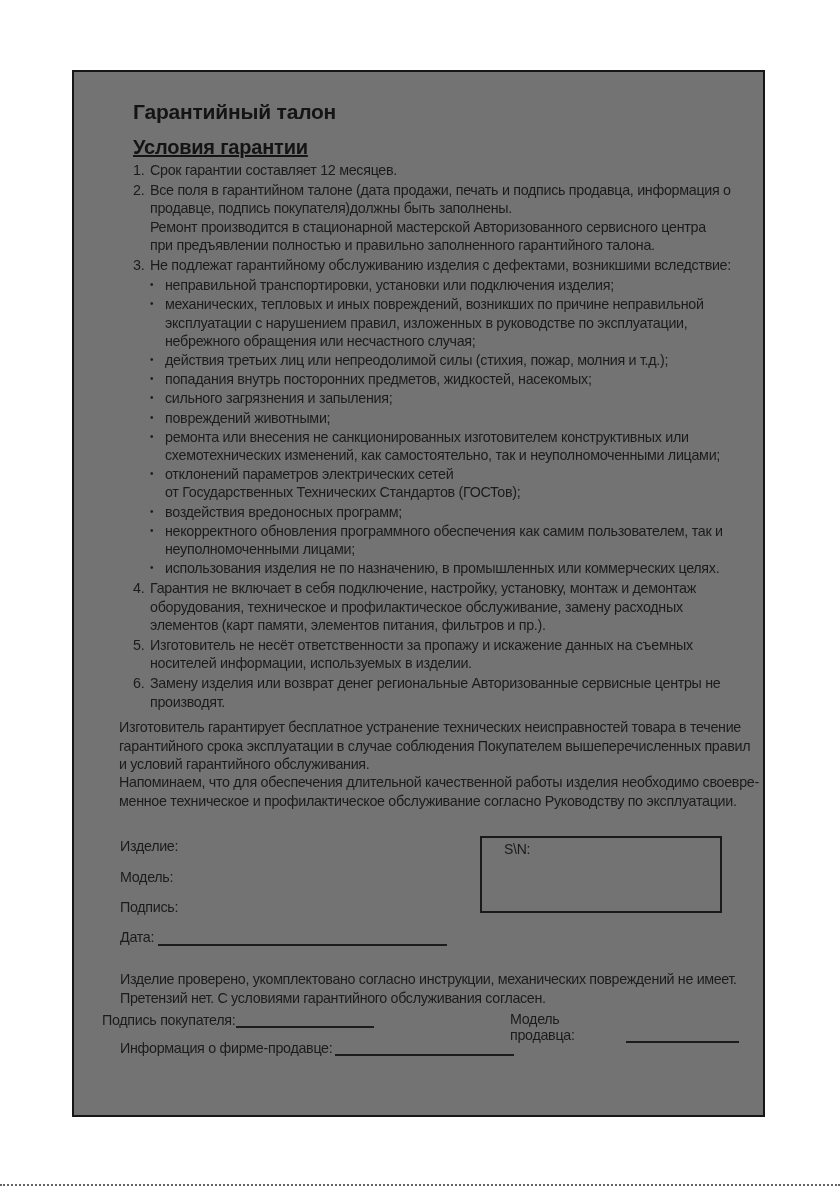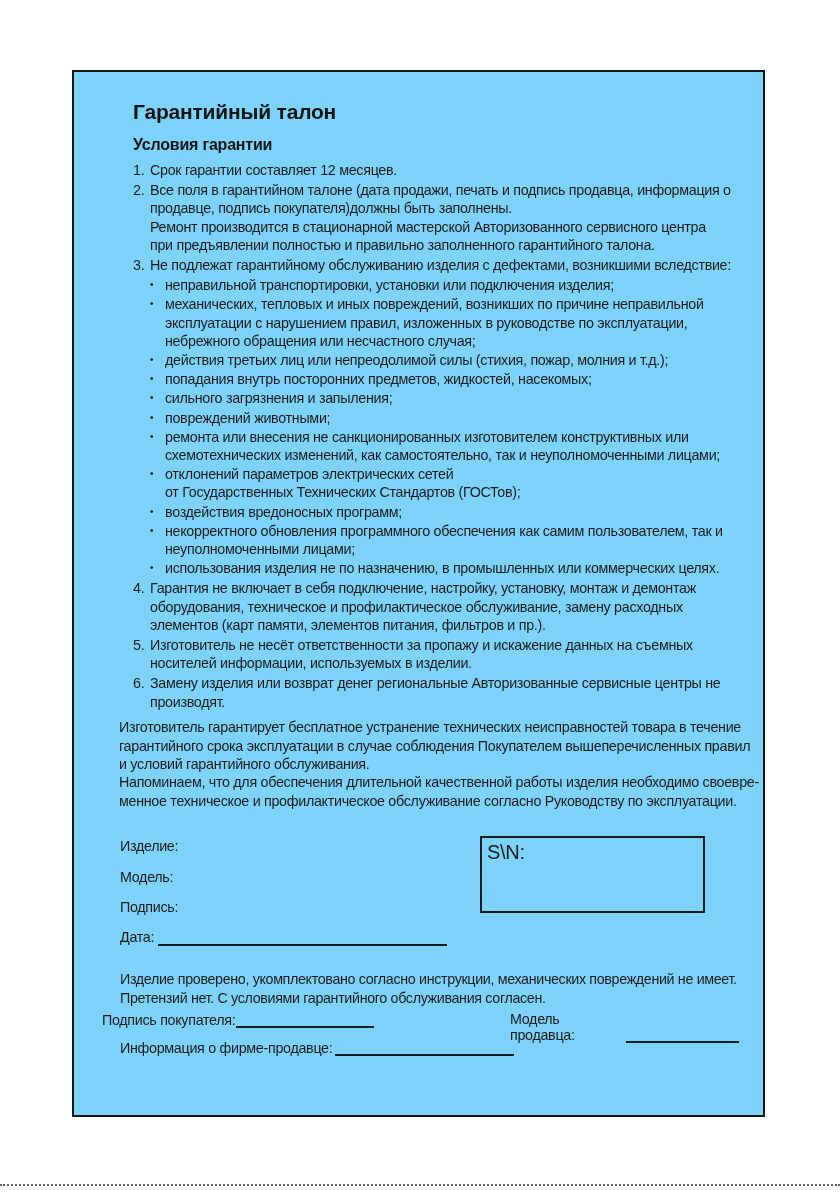--- a/index.html
+++ b/index.html
@@ -5,29 +5,29 @@
   html,body{margin:0;padding:0;background:#ffffff;}
   body{
     width:840px;height:1192px;
     font-family:"Liberation Sans","DejaVu Sans",sans-serif;
     color:#1b1b1b;
     -webkit-font-smoothing:antialiased;
   }
   .page{position:relative;width:840px;height:1192px;background:#fff;overflow:hidden;}
   .frame{
     position:absolute;left:72px;top:70px;width:689px;height:1043px;
-    border:2px solid #161616;background:#7dd3fc;
+    border:2px solid #161616;background:#737373;
   }
   .title{
     position:absolute;left:59px;top:28px;
     font-size:21px;font-weight:bold;letter-spacing:-0.2px;color:#141414;
   }
   .section-title{
     position:absolute;left:59px;top:64px;
-    font-size:16px;font-weight:bold;letter-spacing:-0.2px;color:#141414;
+    font-size:20px;font-weight:bold;letter-spacing:-0.2px;color:#141414;text-decoration:underline;
   }
   .cond-list{
     position:absolute;left:59px;top:89px;width:606px;
     font-size:14.3px;line-height:18.2px;letter-spacing:-0.3px;
   }
   .item{display:flex;margin-bottom:2px;}
   .item .num{flex:0 0 17px;}
   .item .itext{flex:1;white-space:pre-line;}
   .bullets{padding-left:17px;margin:1px 0 2px 0;}
   .bullet{display:flex;margin-bottom:1px;}
@@ -49,22 +49,22 @@
   .row-version{top:827px;}
   .row-date{top:857px;}
   .fill-line{
     display:inline-block;height:15px;
     border-bottom:2px solid #1c1c1c;margin-left:4px;
   }
   .date-line{width:289px;}
   .sn-box{
     position:absolute;left:406px;top:764px;width:216px;height:70px;
     border:2px solid #1a1a1a;
-    font-size:20px;letter-spacing:-0.3px;
-    padding:3px 0 0 5px;box-sizing:content-box;
+    font-size:14px;letter-spacing:-0.3px;
+    padding:3px 0 0 22px;box-sizing:content-box;
   }
   .checked-text{
     position:absolute;left:46px;top:898px;width:648px;margin:0;
     font-size:14.3px;line-height:19.2px;letter-spacing:-0.35px;white-space:pre-line;
   }
   .sig-row{
     position:absolute;top:939px;left:28px;right:24px;
     display:flex;font-size:14.3px;letter-spacing:-0.3px;
   }
   .sig-left{display:flex;align-items:flex-end;}

